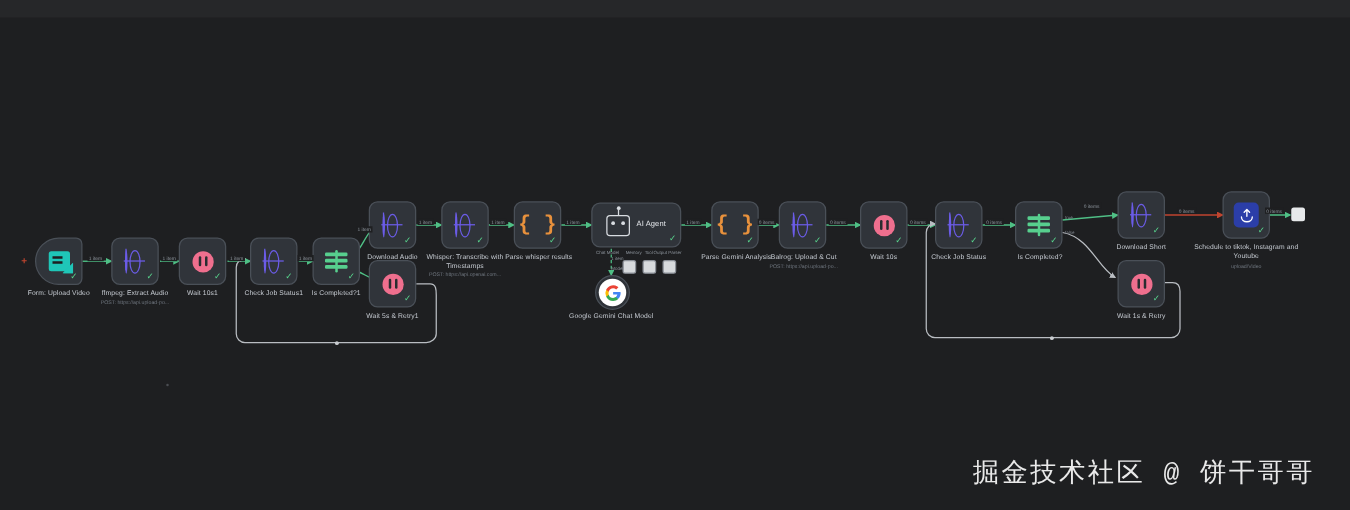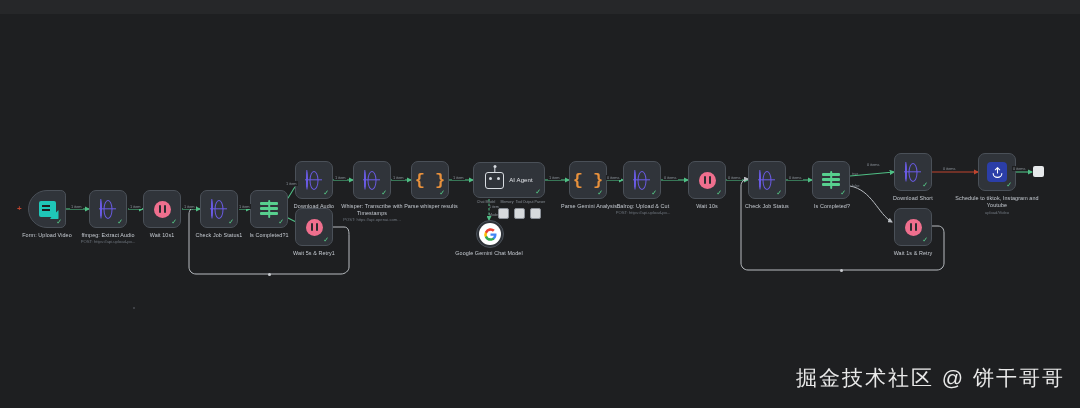--- a/index.html
+++ b/index.html
@@ -182,23 +182,23 @@
 
   .plus{
     position:absolute;color:#c0452f;font-size:8px;line-height:8px;font-weight:bold;
   }
   .dotmark{
     position:absolute;width:3px;height:3px;border-radius:50%;background:#c9ccd0;
   }
 
   
   #watermark{
-    position:absolute;right:15px;bottom:16px;
+    position:absolute;right:28px;bottom:16px;
     color:#e9e9e9;font-size:21px;letter-spacing:2px;
-    font-family:Liberation Sans, sans-serif;
+    font-family:Liberation Mono, monospace;
   }
   #speck{position:absolute;left:133px;top:293px;width:2px;height:2px;background:#4a4d52;border-radius:50%;}
 </style>
 </head>
 <body>
 
 <div id="topbar"></div>
 
 <div id="canvas">
 

